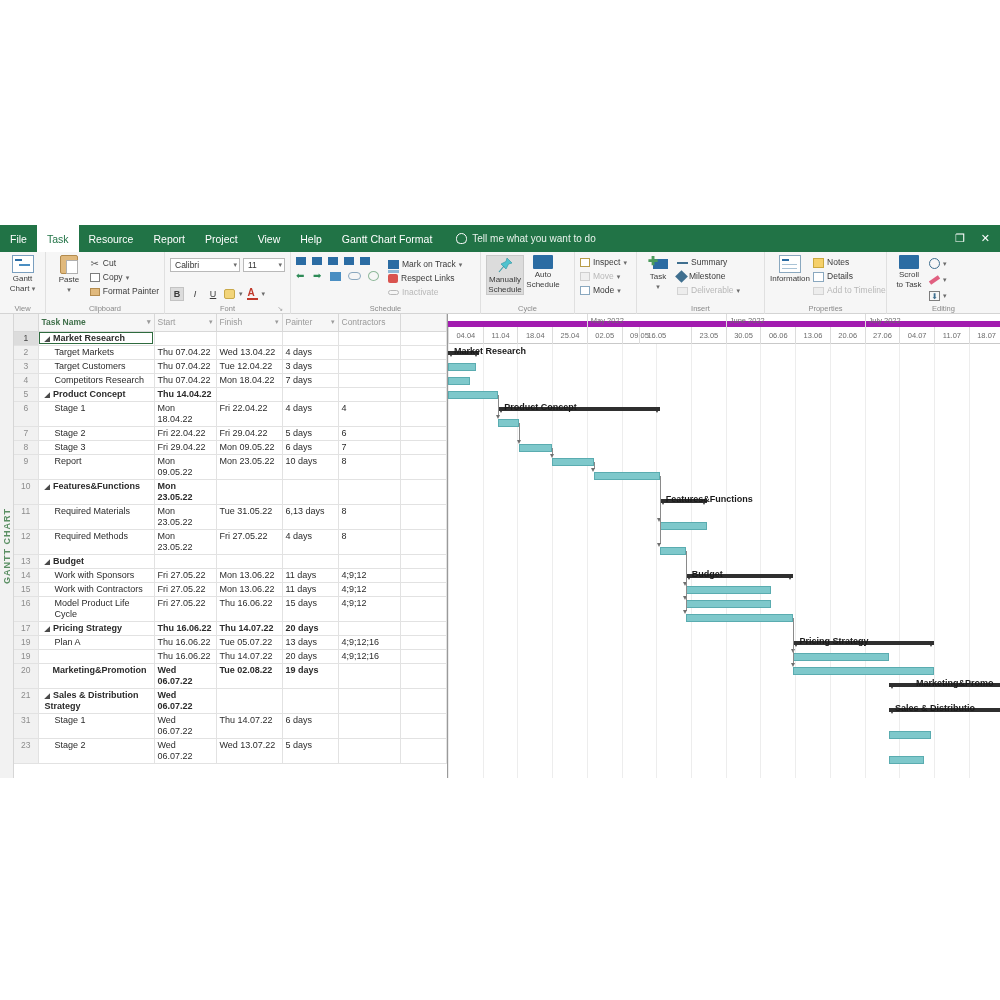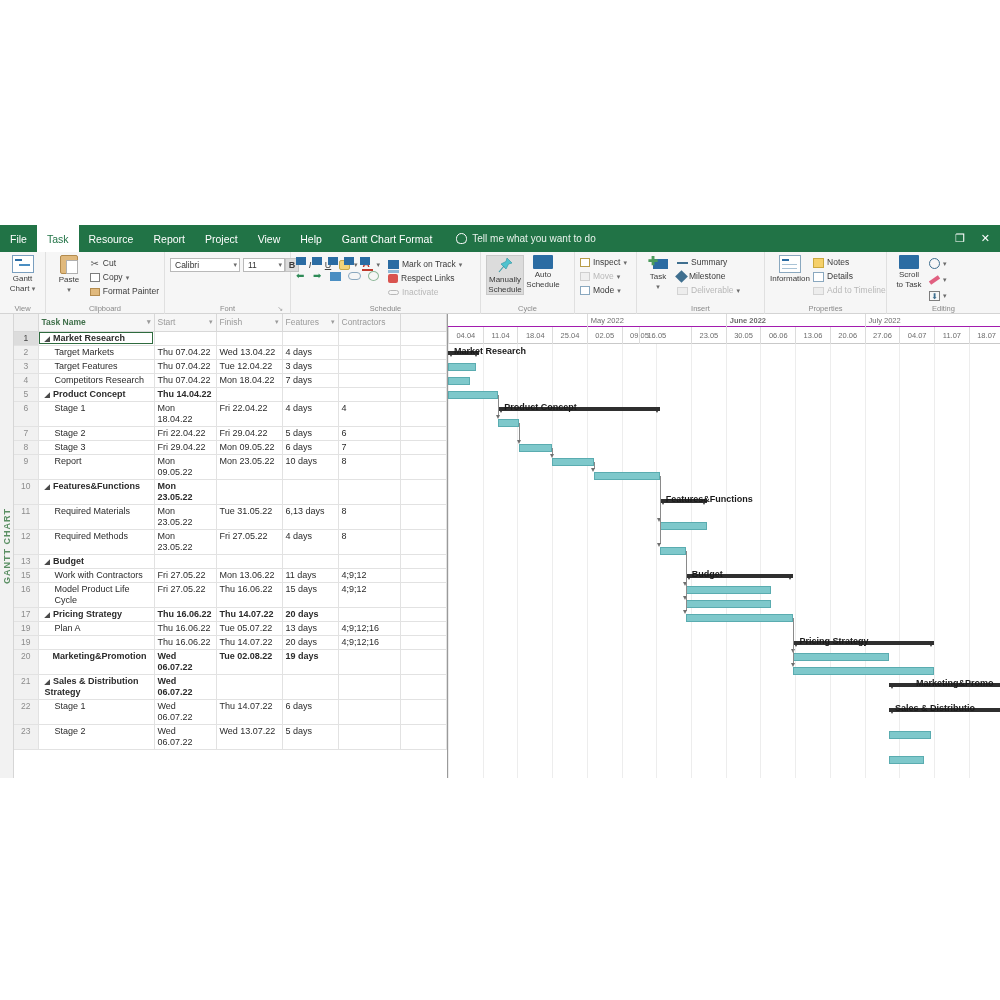--- a/index.html
+++ b/index.html
@@ -204,21 +204,21 @@
   td.tname.lvl0b { padding-left:14px; }
   .tri { font-size:7px; color:#4a4a4a; margin-right:3px; }
   td.b { font-weight:bold; }
   td.selcell { outline:1.5px solid #2e6b3e; outline-offset:-2px; }
 
   
   .chartpane { flex:1; position:relative; overflow:hidden; background:#fff; }
   .thead { position:absolute; left:0; top:0; right:0; height:30px; }
   .thead .mrow {
     position:absolute; left:0; top:0; height:13px; width:100%;
-    border-bottom:1px solid #a21caf;
+    border-bottom:6px solid #a21caf;
   }
   .thead .mlabel {
     position:absolute; top:0px; font-size:7.5px; color:#6c6c6c;
     padding-left:3px; height:13px; line-height:13px;
     border-left:1px solid #dcdcdc;
   }
   .thead .drow { position:absolute; left:0; top:13px; height:17px; width:100%; border-bottom:1px solid #c9c9c9; }
   .thead .dlabel {
     position:absolute; top:0; font-size:7.5px; color:#6c6c6c;
     height:17px; line-height:17px; text-align:center;
@@ -324,21 +324,21 @@
           <div class="smbtn">
             <span class="ic" style="width:10px;height:8px;background:#e0b97d;border:1px solid #b38b4e"></span>
             <span>Format Painter</span>
           </div>
         </div>
       </div>
       <div class="grp-label">Clipboard</div>
     </div>
 
     <div class="grp" style="width:126px">
-      <div class="grp-inner" style="gap:0; padding-top:3px">
+      <div class="grp-inner" style="flex-direction:column; gap:12px; padding-top:3px">
         <div class="fontbox">
           <div class="fld" style="width:70px">
             <span class="v">Calibri</span>
             <span class="caret">▾</span>
           </div>
           <div class="fld" style="width:42px">
             <span class="v">11</span>
             <span class="caret">▾</span>
           </div>
         </div>
@@ -545,21 +545,21 @@
             <col style="width:56px">
             <col style="width:62px">
             <col>
         </colgroup>
         <thead>
           <tr>
             <th class="num"></th>
             <th class="name"><span>Task Name</span><span class="fl">▾</span></th>
             <th class="gray"><span>Start</span><span class="fl">▾</span></th>
             <th class="gray"><span>Finish</span><span class="fl">▾</span></th>
-            <th class="gray"><span>Features</span><span class="fl">▾</span></th>
+            <th class="gray"><span>Painter</span><span class="fl">▾</span></th>
             <th class="gray"><span>Contractors</span></th>
             <th class="gray"></th>
           </tr>
         </thead>
         <tbody id="task-rows">
             <tr class="sel">
               <td class="num">1</td>
               <td class="tname summary lvl0 selcell"><span class="tri">◢</span>Market Research</td>
               <td class="b"></td>
               <td class="b"></td>
@@ -571,21 +571,21 @@
               <td class="num">2</td>
               <td class="tname lvl1">Target Markets</td>
               <td>Thu 07.04.22</td>
               <td>Wed 13.04.22</td>
               <td>4 days</td>
               <td></td>
               <td></td>
             </tr>
             <tr>
               <td class="num">3</td>
-              <td class="tname lvl1">Target Features</td>
+              <td class="tname lvl1">Target Customers</td>
               <td>Thu 07.04.22</td>
               <td>Tue 12.04.22</td>
               <td>3 days</td>
               <td></td>
               <td></td>
             </tr>
             <tr>
               <td class="num">4</td>
               <td class="tname lvl1">Competitors Research</td>
               <td>Thu 07.04.22</td>
@@ -669,20 +669,29 @@
             <tr>
               <td class="num">13</td>
               <td class="tname summary lvl0"><span class="tri">◢</span>Budget</td>
               <td class="b"></td>
               <td class="b"></td>
               <td class="b"></td>
               <td class="b"></td>
               <td></td>
             </tr>
             <tr>
+              <td class="num">14</td>
+              <td class="tname lvl1">Work with Sponsors</td>
+              <td>Fri 27.05.22</td>
+              <td>Mon 13.06.22</td>
+              <td>11 days</td>
+              <td>4;9;12</td>
+              <td></td>
+            </tr>
+            <tr>
               <td class="num">15</td>
               <td class="tname lvl1">Work with Contractors</td>
               <td>Fri 27.05.22</td>
               <td>Mon 13.06.22</td>
               <td>11 days</td>
               <td>4;9;12</td>
               <td></td>
             </tr>
             <tr>
               <td class="num">16</td>
@@ -732,21 +741,21 @@
             <tr>
               <td class="num">21</td>
               <td class="tname summary lvl0"><span class="tri">◢</span>Sales &amp; Distribution Strategy</td>
               <td class="b">Wed 06.07.22</td>
               <td class="b"></td>
               <td class="b"></td>
               <td class="b"></td>
               <td></td>
             </tr>
             <tr>
-              <td class="num">22</td>
+              <td class="num">31</td>
               <td class="tname lvl1">Stage 1</td>
               <td>Wed 06.07.22</td>
               <td>Thu 14.07.22</td>
               <td>6 days</td>
               <td></td>
               <td></td>
             </tr>
             <tr>
               <td class="num">23</td>
               <td class="tname lvl1">Stage 2</td>
@@ -758,21 +767,21 @@
             </tr>
           </tbody>
       </table>
     </div>
 
     <div class="chartpane">
       <div class="thead" id="timescale">
         <div class="mrow" id="month-row">
             <div class="mlabel" style="left: -34.717px; width: 138.868px;">il 2022</div>
             <div class="mlabel" style="left: 138.868px; width: 138.868px;">May 2022</div>
-            <div class="mlabel" style="left: 277.736px; width: 138.868px; font-weight: bold;">June 2022</div>
+            <div class="mlabel" style="left: 277.736px; width: 138.868px;">June 2022</div>
             <div class="mlabel" style="left: 416.604px; width: 138.868px;">July 2022</div>
           </div>
         <div class="drow" id="day-row">
             <div class="dlabel" style="left: 0px; width: 34.717px;">04.04</div>
             <div class="dlabel" style="left: 34.717px; width: 34.717px;">11.04</div>
             <div class="dlabel" style="left: 69.434px; width: 34.717px;">18.04</div>
             <div class="dlabel" style="left: 104.151px; width: 34.717px;">25.04</div>
             <div class="dlabel" style="left: 138.868px; width: 34.717px;">02.05</div>
             <div class="dlabel" style="left: 173.585px; width: 34.717px;">09.05</div>
             <div class="dlabel" style="left: 191px; width: 34.717px;">16.05</div>

